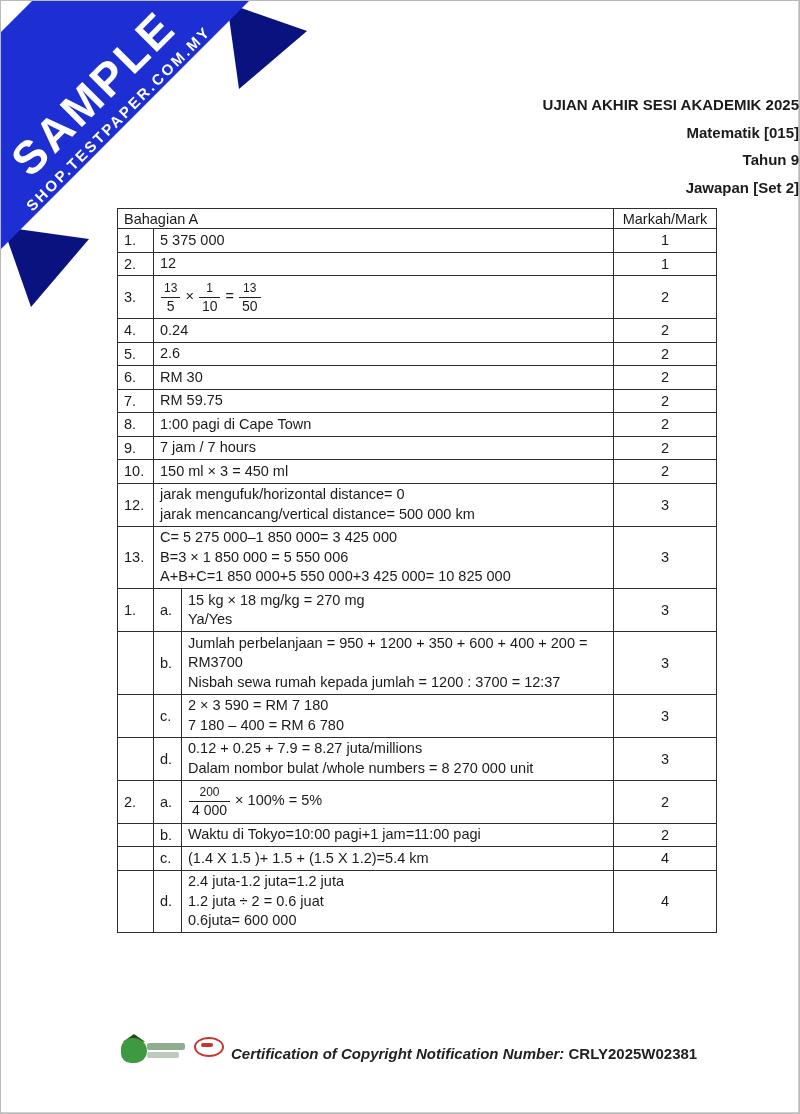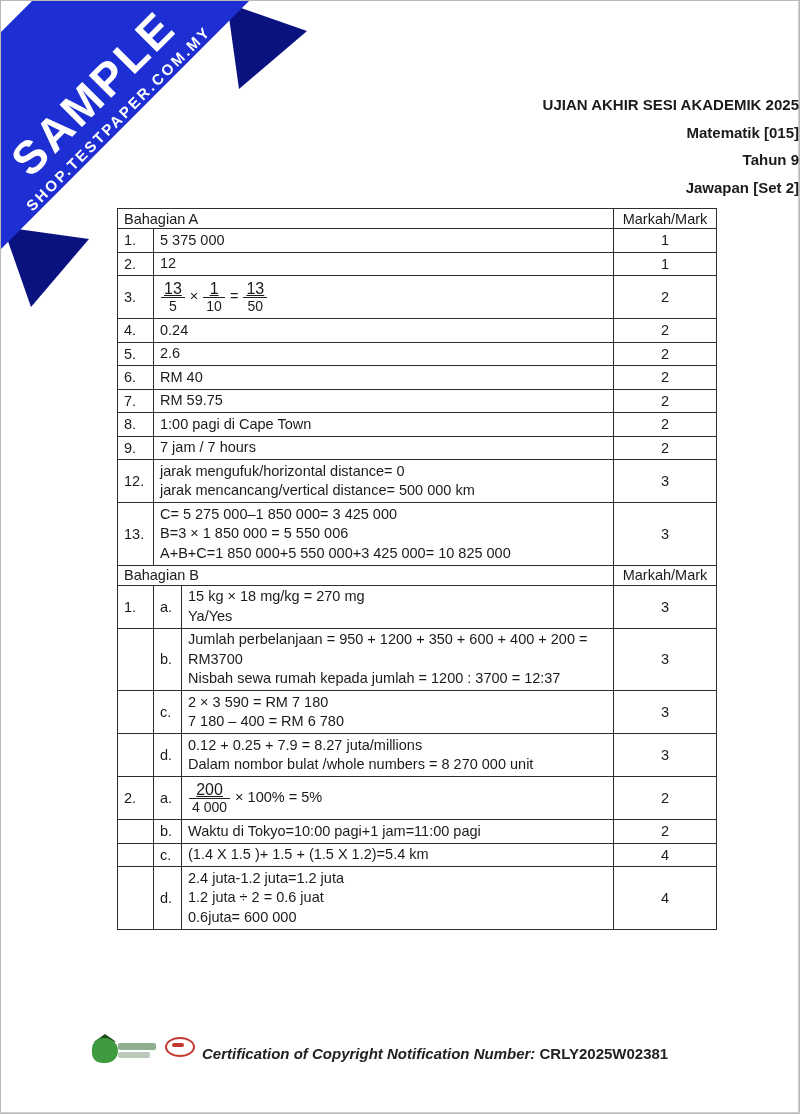--- a/index.html
+++ b/index.html
@@ -45,25 +45,25 @@
   }
   td.sectitle{font-size:14.5px;padding-left:6px;}
   td.markshead{text-align:center;}
   td.cnum{padding-left:8px;}
   td.clet{padding-left:6px;}
   td.cans{padding-left:9px;}
   td.cmarks{text-align:center;}
   .ln{line-height:19.5px;min-height:19.5px;}
   .it{}
   .frac{display:inline-block;vertical-align:middle;text-align:center;margin:2px 1px;}
-  .frac .fn{display:block;border-bottom:1.4px solid #222;padding:0 3px;font-size:16px;line-height:17px;text-decoration:underline;}
+  .frac .fn{display:block;border-bottom:1.4px solid #222;padding:0 3px;font-size:12px;line-height:17px;}
   .frac .fd{display:block;padding:0 3px;font-size:14px;line-height:17px;}
 
   
-  .footer{position:absolute;left:91px;top:1033px;display:flex;align-items:flex-end;gap:7px;}
+  .footer{position:absolute;left:120px;top:1033px;display:flex;align-items:flex-end;gap:7px;}
   .logo1{position:relative;width:66px;height:29px;}
   .logo1 .blob{position:absolute;left:0;top:4px;width:26px;height:25px;background:#3e9a3e;border-radius:45% 55% 50% 40%;}
   .logo1 .cap{position:absolute;left:2px;top:0;width:22px;height:11px;background:#1d4d1d;clip-path:polygon(50% 0,100% 70%,0 70%);}
   .logo1 .t1{position:absolute;left:26px;top:9px;width:38px;height:7px;background:#8fae8f;border-radius:2px;}
   .logo1 .t2{position:absolute;left:26px;top:18px;width:32px;height:6px;background:#bccabc;border-radius:2px;}
   .logo2{width:26px;height:16px;border:2px solid #c4372f;border-radius:50%;background:#fff;position:relative;margin-bottom:6px;}
   .logo2 .mark{position:absolute;left:5px;top:4px;width:12px;height:4px;background:#c4372f;border-radius:2px;}
   .cert{font-size:15px;color:#222;white-space:nowrap;margin-bottom:1px;}
   .cert .phrase{font-style:italic;font-weight:600;}
   .cert .number{font-weight:600;}
@@ -133,21 +133,21 @@
         <tr>
           <td class="cnum">5.</td>
           <td class="cans" colspan="2">
             <div class="ln"><span>2.6</span></div>
           </td>
           <td class="cmarks">2</td>
         </tr>
         <tr>
           <td class="cnum">6.</td>
           <td class="cans" colspan="2">
-            <div class="ln"><span>RM 40</span></div>
+            <div class="ln"><span>RM 30</span></div>
           </td>
           <td class="cmarks">2</td>
         </tr>
         <tr>
           <td class="cnum">7.</td>
           <td class="cans" colspan="2">
             <div class="ln"><span>RM 59.75</span></div>
           </td>
           <td class="cmarks">2</td>
         </tr>
@@ -155,43 +155,46 @@
           <td class="cnum">8.</td>
           <td class="cans" colspan="2">
             <div class="ln"><span>1:00 pagi di Cape Town</span></div>
           </td>
           <td class="cmarks">2</td>
         </tr>
         <tr>
           <td class="cnum">9.</td>
           <td class="cans" colspan="2">
             <div class="ln"><span>7 jam / </span><span class="it">7 hours</span></div>
+          </td>
+          <td class="cmarks">2</td>
+        </tr>
+        <tr>
+          <td class="cnum">10.</td>
+          <td class="cans" colspan="2">
+            <div class="ln"><span>150 ml × 3 = 450 ml</span></div>
           </td>
           <td class="cmarks">2</td>
         </tr>
         <tr>
           <td class="cnum">12.</td>
           <td class="cans" colspan="2">
             <div class="ln"><span>jarak mengufuk/</span><span class="it">horizontal distance</span><span>= 0</span></div>
             <div class="ln"><span>jarak mencancang/</span><span class="it">vertical distance</span><span>= 500 000 km</span></div>
           </td>
           <td class="cmarks">3</td>
         </tr>
         <tr>
           <td class="cnum">13.</td>
           <td class="cans" colspan="2">
             <div class="ln"><span>C= 5 275 000–1 850 000= 3 425 000</span></div>
             <div class="ln"><span>B=3 × 1 850 000 = 5 550 006</span></div>
             <div class="ln"><span>A+B+C=1 850 000+5 550 000+3 425 000= 10 825 000</span></div>
           </td>
           <td class="cmarks">3</td>
-        </tr>
-        <tr>
-          <td colspan="3" class="sectitle">Bahagian B</td>
-          <td class="markshead">Markah/Mark</td>
         </tr>
         <tr>
           <td class="cnum">1.</td>
           <td class="clet">a.</td>
           <td class="cans">
             <div class="ln"><span>15 kg × 18 mg/kg = 270 mg</span></div>
             <div class="ln"><span>Ya/Yes</span></div>
           </td>
           <td class="cmarks">3</td>
         </tr>

